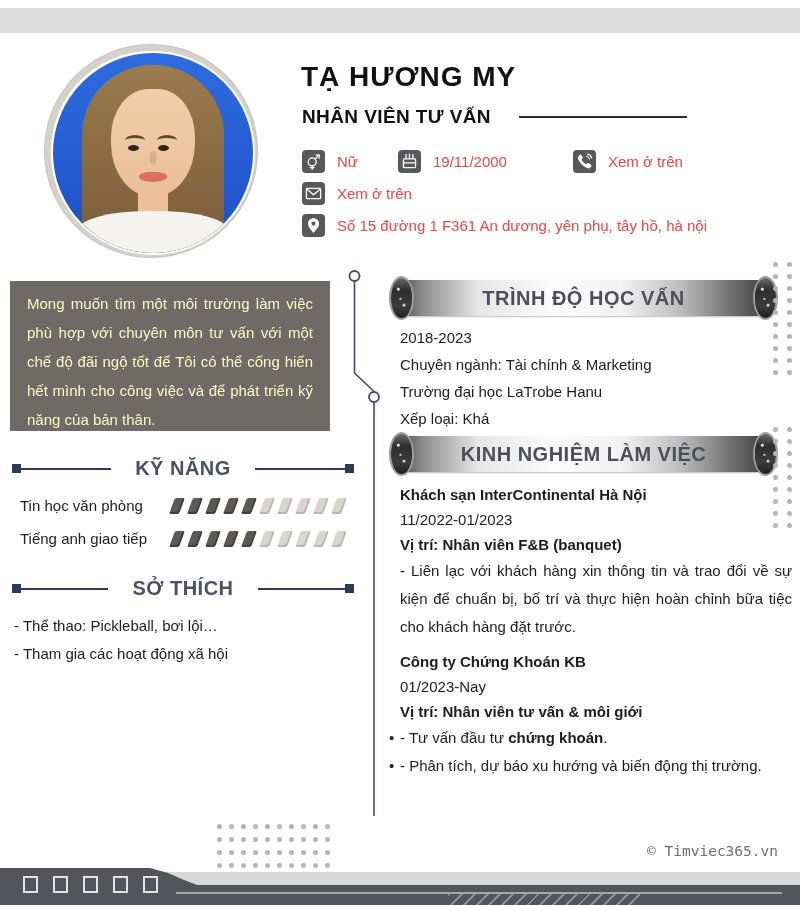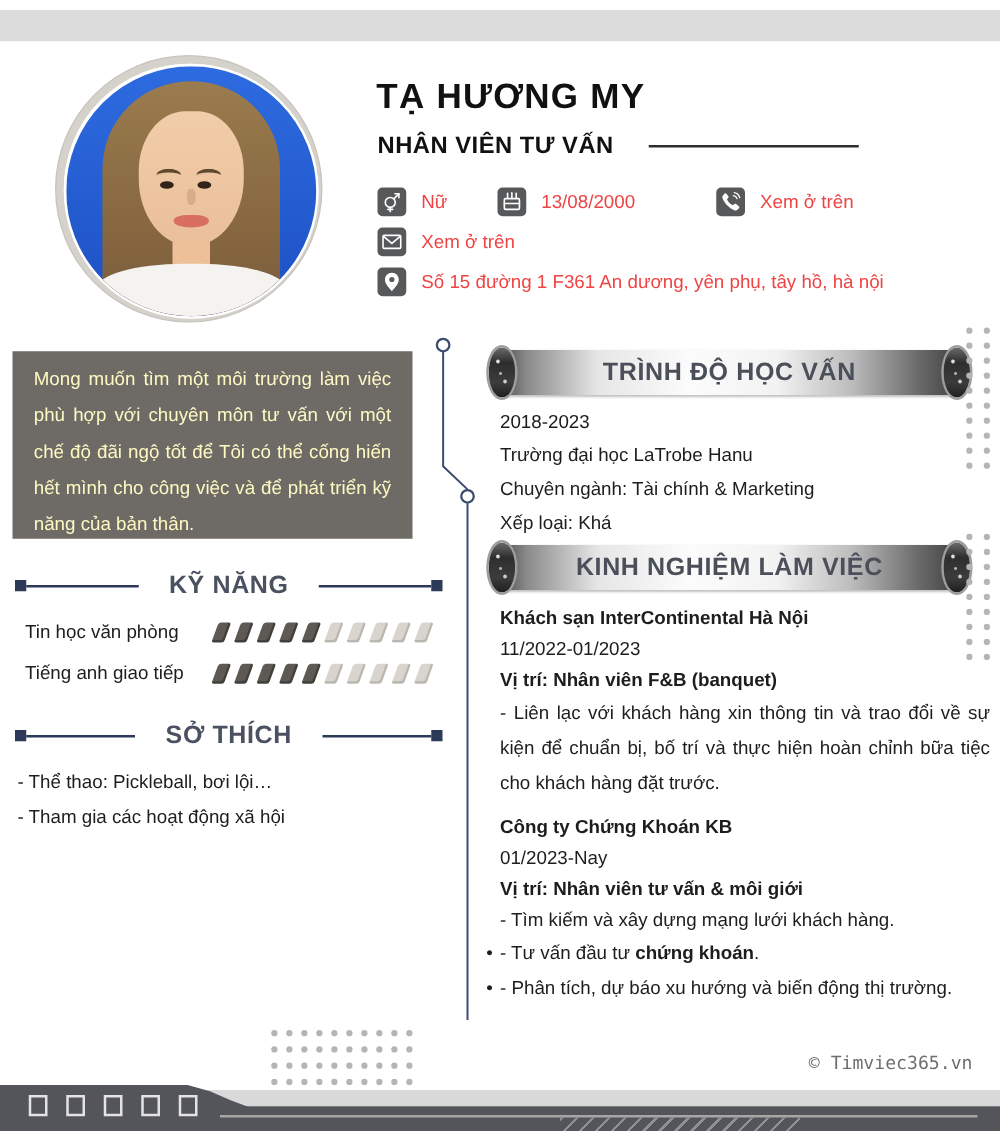--- a/index.html
+++ b/index.html
@@ -157,21 +157,21 @@
     <div class="contact-item">
       <span class="cicon">
         <svg viewBox="0 0 22 22">
             <line x1="7" y1="3" x2="7" y2="7"></line>
             <line x1="11" y1="2.5" x2="11" y2="7"></line>
             <line x1="15" y1="3" x2="15" y2="7"></line>
             <rect x="4" y="8" width="14" height="10" rx="1"></rect>
             <line x1="4" y1="12.5" x2="18" y2="12.5"></line>
           </svg>
       </span>
-      <span>13/08/2000</span>
+      <span>19/11/2000</span>
     </div>
   </div>
   <div class="contact-row" style="top:0;left:271px;">
     <div class="contact-item">
       <span class="cicon">
         <svg viewBox="0 0 22 22">
             <path fill="#fff" stroke="none" d="M6.8 3.2 L8.8 5.6 C9.2 6.1 9.1 6.8 8.7 7.3 L7.6 8.6 C8.4 10.9 10.6 13.2 13.1 14.2 L14.4 13.1 C14.9 12.7 15.6 12.6 16.1 13 L18.6 15 C19.2 15.5 19.3 16.4 18.7 17 L17.3 18.4 C16.7 19 15.8 19.2 14.9 18.9 C9.9 17.2 5.4 12.8 3.4 7.5 C3.1 6.6 3.3 5.7 3.9 5.1 L5.2 3.4 C5.7 2.8 6.4 2.9 6.8 3.2 Z"></path>
             <path d="M13.5 5.2 q2.6 .4 3.4 2.8" stroke-width="1.3"></path>
             <path d="M14.4 2.4 q4 .7 5 4.6" stroke-width="1.3"></path>
           </svg>
@@ -212,42 +212,41 @@
   <line x1="34" y1="142.5" x2="34" y2="556" stroke="#3d4c6e" stroke-width="1.6"></line>
 </svg>
 
 <div class="banner banner-edu">
   <span class="cap cap-l"></span>
   <span class="banner-title">TRÌNH ĐỘ HỌC VẤN</span>
   <span class="cap cap-r"></span>
 </div>
 <div class="abs edu-body">
   <div>2018-2023</div>
+  <div>Chuyên ngành: Tài chính &amp; Marketing</div>
   <div>Trường đại học LaTrobe Hanu</div>
-  <div>Chuyên ngành: Tài chính &amp; Marketing</div>
   <div>Xếp loại: Khá</div>
 </div>
 
 <div class="banner banner-exp">
   <span class="cap cap-l"></span>
   <span class="banner-title">KINH NGHIỆM LÀM VIỆC</span>
   <span class="cap cap-r"></span>
 </div>
 <div class="abs exp-body">
   <div>
     <div class="xline xbold">Khách sạn InterContinental Hà Nội</div>
     <div class="xline">11/2022-01/2023</div>
     <div class="xline xbold">Vị trí: Nhân viên F&amp;B (banquet)</div>
     <div class="xpara">- Liên lạc với khách hàng xin thông tin và trao đổi về sự kiện để chuẩn bị, bố trí và thực hiện hoàn chỉnh bữa tiệc cho khách hàng đặt trước.</div>
   </div>
   <div class="job2">
     <div class="xline xbold">Công ty Chứng Khoán KB</div>
     <div class="xline">01/2023-Nay</div>
     <div class="xline xbold">Vị trí: Nhân viên tư vấn &amp; môi giới</div>
-    <div class="xline">- Tìm kiếm và xây dựng mạng lưới khách hàng.</div>
     <div class="xbullet"><span>- Tư vấn đầu tư </span><span class="xbold">chứng khoán</span><span>.</span></div>
     <div class="xbullet">- Phân tích, dự báo xu hướng và biến động thị trường.</div>
   </div>
 </div>
 
 <div class="col-header skills-header">
   <span class="hsq"></span>
   <span class="hline"></span>
   <span class="htext">KỸ NĂNG</span>
   <span class="hline"></span>

